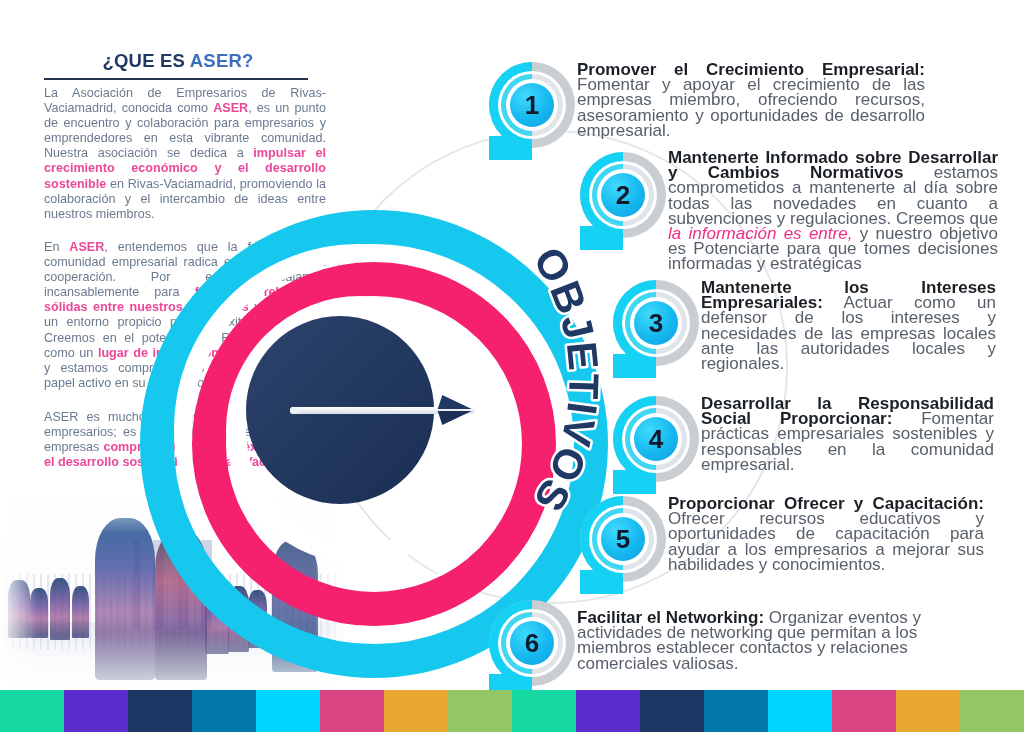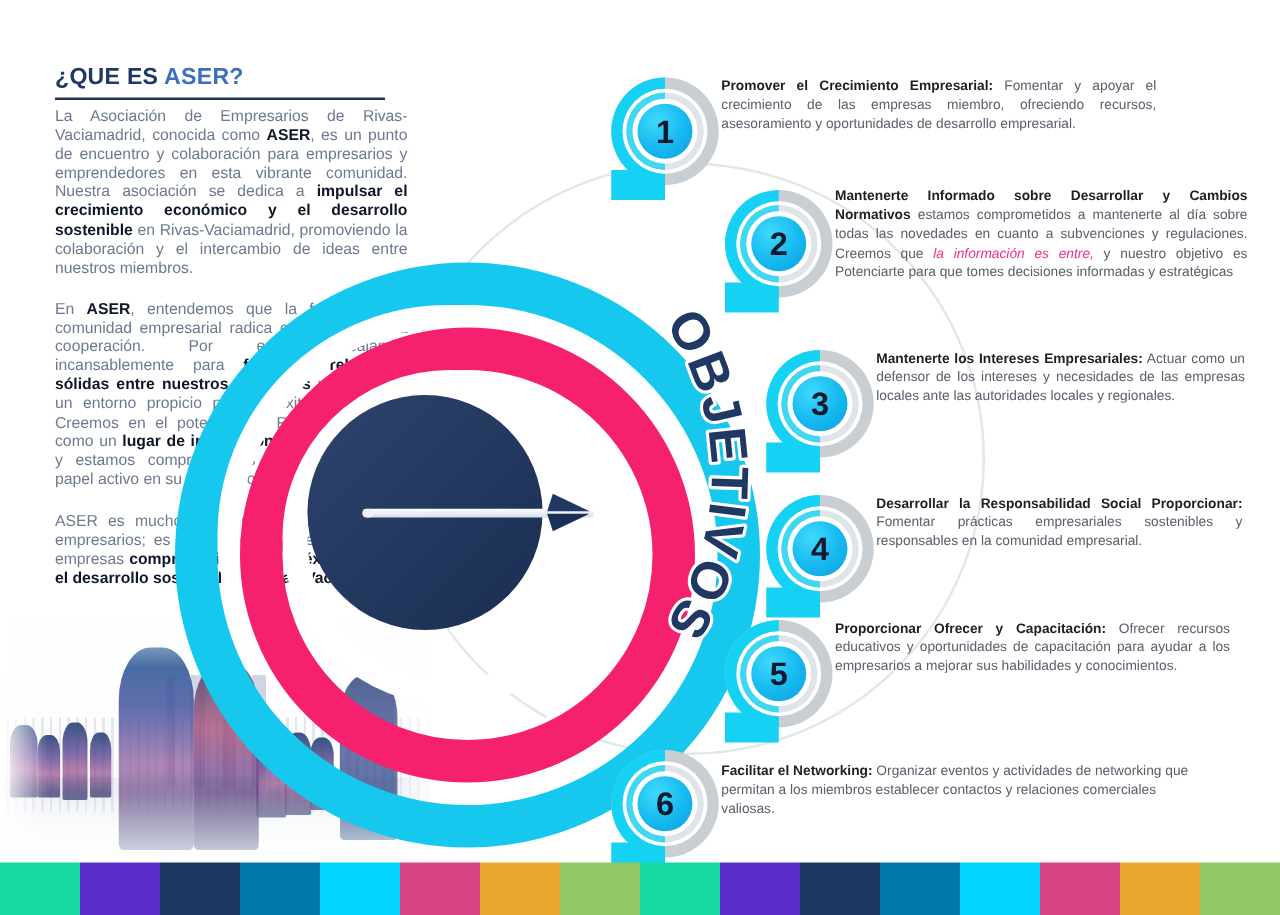--- a/index.html
+++ b/index.html
@@ -9,38 +9,38 @@
     font-family:"Liberation Sans", sans-serif;
     overflow:hidden;
     position:relative;
   }
   .page{position:absolute;inset:0;}
 
   
   .left-col{
     position:absolute;left:0;top:0;width:345px;height:732px;
   }
-  .title-wrap{position:absolute;left:44px;top:50px;width:268px;}
+  .title-wrap{position:absolute;left:44px;top:50px;width:268px;text-align:center;}
   .title{
     font-size:18.5px;font-weight:bold;letter-spacing:.2px;
     color:#1f3864;margin:0;white-space:nowrap;
   }
   .title .accent{color:#3d6fbf;}
   .title-rule{
     position:absolute;left:44px;top:78px;width:264px;height:1.5px;
     background:#25324d;
   }
   .para{
     position:absolute;left:44px;width:282px;
     font-size:12.6px;line-height:15.1px;
     color:#6b7a90;
     text-align:justify;
     margin:0;
   }
-  .para b{color:#0f172a;font-weight:bold;}
+  .para b{color:#ec4899;font-weight:bold;}
   .para.p1{top:86px;}
   .para.p2{top:240px;}
   .para.p3{top:410px;}
 
   
   .photo{
     position:absolute;left:0;bottom:42px;width:345px;height:200px;
     overflow:hidden;
   }
   .photo .sky{
@@ -206,21 +206,21 @@
   .badge .inner{
     position:absolute;left:21px;top:21px;width:44px;height:44px;border-radius:50%;
     background:radial-gradient(circle at 35% 30%, #3fd9fb 0%, #15b8ef 55%, #0f9fe0 100%);
     display:flex;align-items:center;justify-content:center;
   }
   .badge .num{
     font-size:26px;font-weight:bold;color:#101a2e;line-height:1;
   }
   .obj-text{
     position:absolute;
-    font-size:11px;line-height:15.2px;color:#58606b;
+    font-size:17px;line-height:15.2px;color:#58606b;
     text-align:justify;
   }
   .obj-text b{color:#1b1f26;font-weight:bold;}
   .obj-text i.pink{color:#ef2e86;font-style:italic;}
 
   
   .colorbar{
     position:absolute;left:0;bottom:0;width:1024px;height:42px;
     display:flex;
   }

